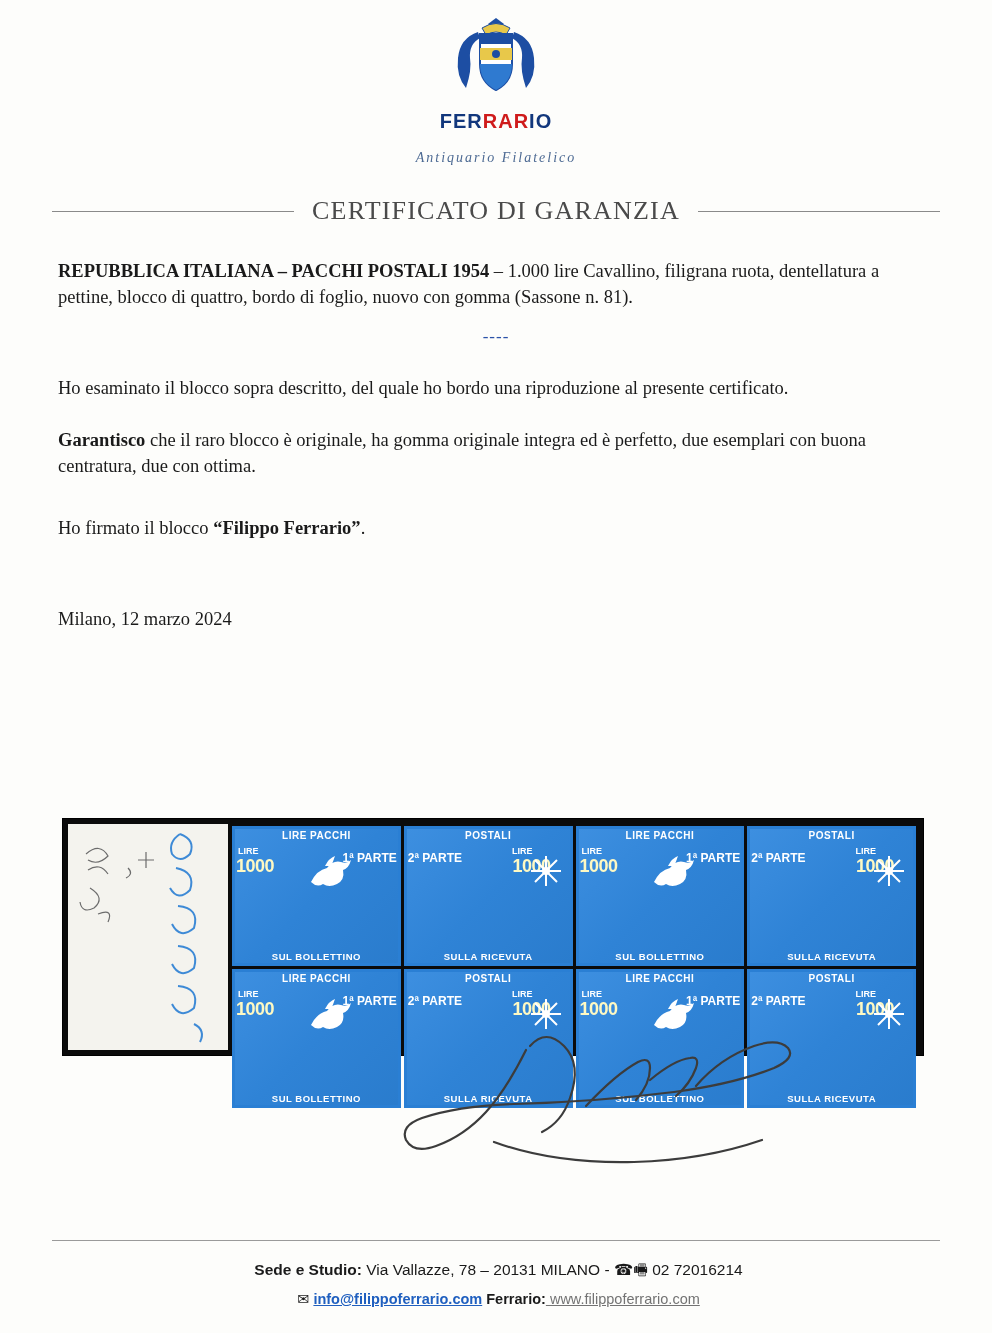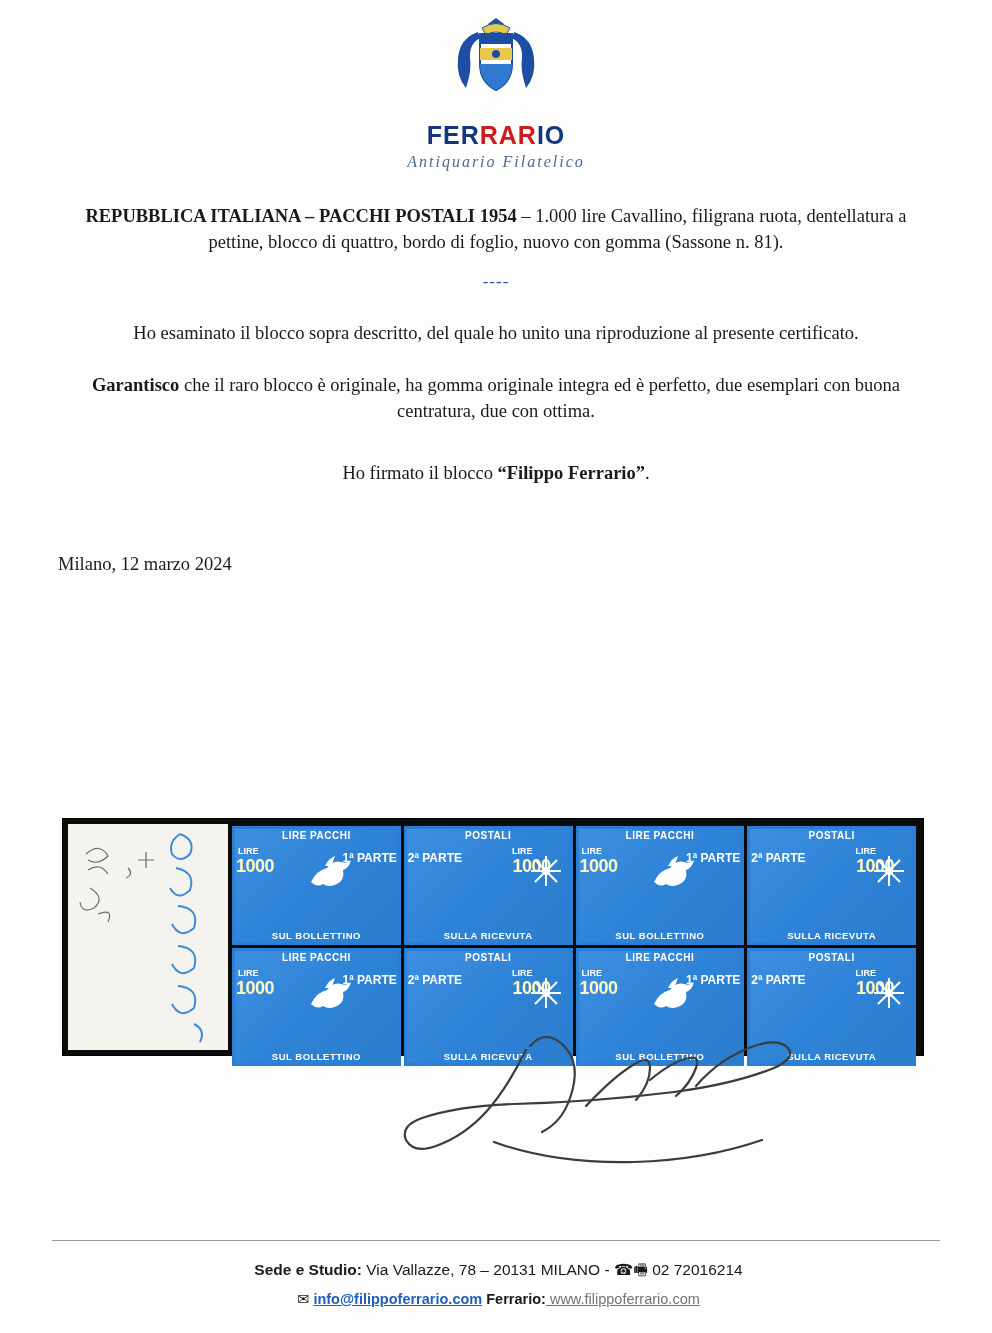--- a/index.html
+++ b/index.html
@@ -27,33 +27,33 @@
     text-align: center;
     padding-top: 14px;
   }
   .crest {
     width: 108px;
     height: 92px;
     margin: 0 auto;
     display: block;
   }
   .brand {
-    margin-top: 15px;
-    font-family: "Liberation Sans", sans-serif;
-    font-weight: bold;
-    font-size: 25px;
+    margin-top: 4px;
+    font-family: "Liberation Sans", sans-serif;
+    font-weight: bold;
+    font-size: 20px;
     letter-spacing: 1px;
     color: #12377c;
   }
   .brand .red { color: #cf1b1b; }
   .brand-sub {
-    margin-top: 3px;
+    margin-top: 17px;
     font-family: "Liberation Serif", serif;
     font-style: italic;
-    font-size: 16px;
+    font-size: 14px;
     letter-spacing: 2px;
     color: #4d6a93;
   }
   
   .title-row {
     display: flex;
     align-items: center;
     margin: 30px 52px 0 52px;
   }
   .title-rule {
@@ -69,21 +69,21 @@
     padding: 0 18px;
     white-space: nowrap;
   }
   
   .body-text {
     margin: 0 58px;
     font-size: 18.5px;
     line-height: 1.42;
     text-align: left;
   }
-  .para { margin-top: 26px; text-align: center; }
+  .para { margin-top: 26px; }
   .para.first { margin-top: 32px; }
   .bold { font-weight: bold; }
   .divider-dashes {
     text-align: center;
     color: #2b52a8;
     font-size: 17px;
     letter-spacing: 1px;
     margin-top: 14px;
     margin-bottom: 2px;
   }
@@ -112,21 +112,21 @@
   }
   .selv-marks {
     position: absolute;
     left: 0; top: 0; width: 100%; height: 100%;
   }
   .stamp-grid {
     position: absolute;
     left: 170px;
     top: 8px;
     width: 684px;
-    height: 240px;
+    height: 282px;
     display: grid;
     grid-template-columns: 1fr 1fr 1fr 1fr;
     grid-template-rows: 1fr 1fr;
     gap: 3px;
   }
   .stamp {
     position: relative;
     background: #2a7fd4;
     overflow: hidden;
   }
@@ -245,30 +245,35 @@
         <path d="M38 20 h32 v10 h-32 Z" fill="#1d4ea3"></path>
         <path d="M38 34 h32 v12 h-32 Z" fill="#e8c84a"></path>
         <path d="M38 50 q0 18 16 26 q16 -8 16 -26 Z" fill="#2f7ad0"></path>
         <circle cx="54" cy="40" r="4" fill="#1d4ea3"></circle>
       </g>
     </svg>
     <div class="brand"><span>FER</span><span class="red">RAR</span><span>IO</span></div>
     <div class="brand-sub">Antiquario Filatelico</div>
   </div>
 
+  <div class="title-row">
+    <div class="title-rule"></div>
+    <div class="cert-title">CERTIFICATO DI GARANZIA</div>
+    <div class="title-rule"></div>
+  </div>
 
   <div class="body-text">
 
     <div class="para first">
       <span class="bold">REPUBBLICA ITALIANA – PACCHI POSTALI 1954</span><span> – 1.000 lire Cavallino, filigrana ruota, dentellatura a pettine, blocco di quattro, bordo di foglio, nuovo con gomma (Sassone n. 81).</span>
     </div>
 
     <div class="divider-dashes">----</div>
 
-    <div class="para">Ho esaminato il blocco sopra descritto, del quale ho unito una riproduzione al presente certificato.</div>
+    <div class="para">Ho esaminato il blocco sopra descritto, del quale ho bordo una riproduzione al presente certificato.</div>
 
     <div class="para">
       <span class="bold">Garantisco</span><span> che il raro blocco è originale, ha gomma originale integra ed è perfetto, due esemplari con buona centratura, due con ottima.</span>
     </div>
 
     <div class="para" style="margin-top:36px;">
       <span>Ho firmato il blocco </span><span class="bold">“Filippo Ferrario”</span><span>.</span>
     </div>
 
     <div class="date-line">Milano, 12 marzo 2024</div>

